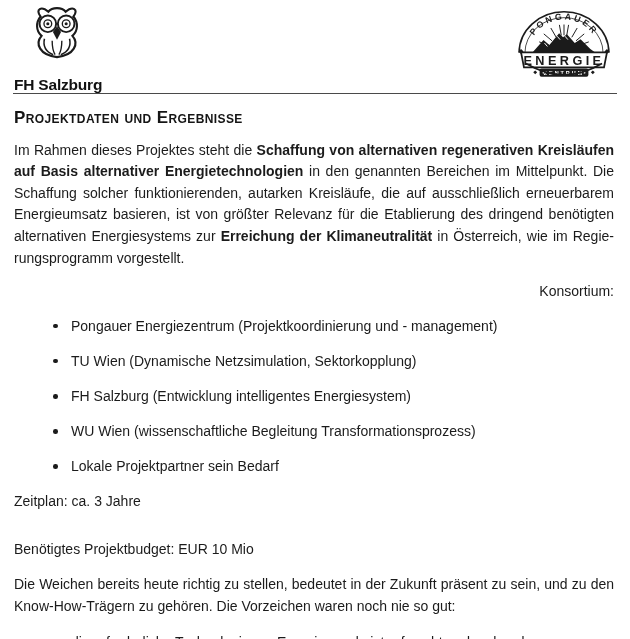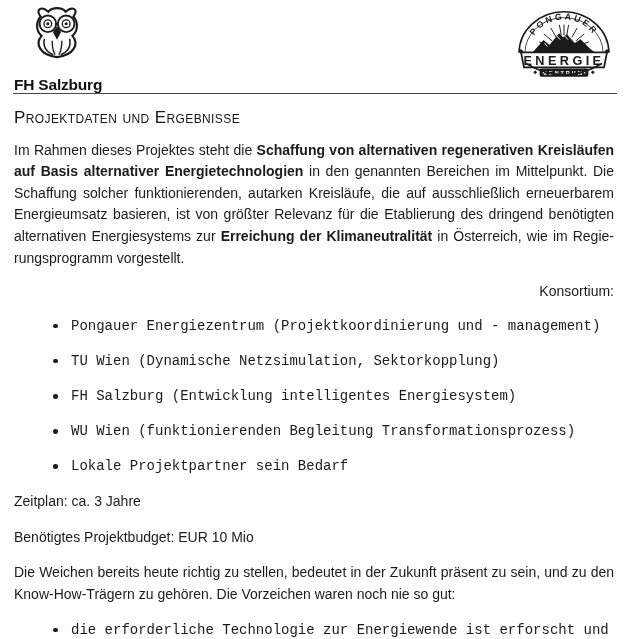--- a/index.html
+++ b/index.html
@@ -28,49 +28,48 @@
     letter-spacing:-0.2px;
     color:#111;
     white-space:nowrap;
   }
   .badge{position:absolute;right:2px;top:4px;}
   
   .content{margin:0 16px 0 14px;font-size:14px;line-height:21.6px;}
   .doc-title{
     margin:13px 0 0 0;
     font-size:17px;
-    font-weight:400;
+    font-weight:700;
     font-variant:small-caps;
     letter-spacing:0.4px;
     color:#151515;
   }
   .para{margin:11px 0 0 0;text-align:justify;}
   .para b, .para .b{font-weight:700;}
   .plain-line{margin:12px 0 0 0;text-align:right;}
   ul.bullets{
     list-style:none;
     margin:13px 0 0 0;
     padding:0 0 0 39px;
   }
   ul.bullets li{
     position:relative;
     padding-left:18px;
     margin-bottom:13.5px;
-    font-family:Liberation Mono, monospace;
   }
   ul.bullets li::before{
     content:"";
     position:absolute;
     left:0;top:8px;
     width:4.6px;height:4.6px;
     border-radius:50%;
     background:#1b1b1b;
   }
   .meta-line{margin:0 0 0 0;}
-  .meta-line + .meta-line{margin-top:14px;}
+  .meta-line + .meta-line{margin-top:26px;}
   .outro{text-align:justify;}
   ul.bullets.outro-list{margin-top:12px;}
   ul.bullets.outro-list li{margin-bottom:12px;}
   svg .ln{stroke:#1b1b1b;fill:none;}
   svg text{font-family:"Liberation Sans", sans-serif;}
 </style>
 </head>
 <body>
 
 <div class="page">
@@ -145,21 +144,21 @@
     <h1 class="doc-title">Projektdaten und Ergebnisse</h1>
 
     <p class="para"><span>Im Rahmen dieses Projektes steht die </span><span class="b">Schaffung von alternativen regenerativen Kreisläufen auf Basis alternativer Energietechnologien</span><span> in den genannten Bereichen im Mittelpunkt. Die Schaffung solcher funktionierenden, autarken Kreisläufe, die auf ausschließlich erneuerbarem Energieumsatz basieren, ist von größter Relevanz für die Etablierung des dringend benötigten alternativen Energiesystems zur </span><span class="b">Erreichung der Klimaneutralität</span><span> in Österreich, wie im Regie­rungsprogramm vorgestellt.</span></p>
 
     <p class="plain-line">Konsortium:</p>
 
     <ul class="bullets">
       <li>Pongauer Energiezentrum (Projektkoordinierung und - management)</li>
       <li>TU Wien (Dynamische Netzsimulation, Sektorkopplung)</li>
       <li>FH Salzburg (Entwicklung intelligentes Energiesystem)</li>
-      <li>WU Wien (funktionierenden Begleitung Transformationsprozess)</li>
+      <li>WU Wien (wissenschaftliche Begleitung Transformationsprozess)</li>
       <li>Lokale Projektpartner sein Bedarf</li>
     </ul>
 
     <p class="meta-line">Zeitplan: ca. 3 Jahre</p>
     <p class="meta-line">Benötigtes Projektbudget: EUR 10 Mio</p>
 
     <p class="outro">Die Weichen bereits heute richtig zu stellen, bedeutet in der Zukunft präsent zu sein, und zu den Know-How-Trägern zu gehören. Die Vorzeichen waren noch nie so gut:</p>
 
     <ul class="bullets outro-list">
       <li>die erforderliche Technologie zur Energiewende ist erforscht und vorhanden.</li>

